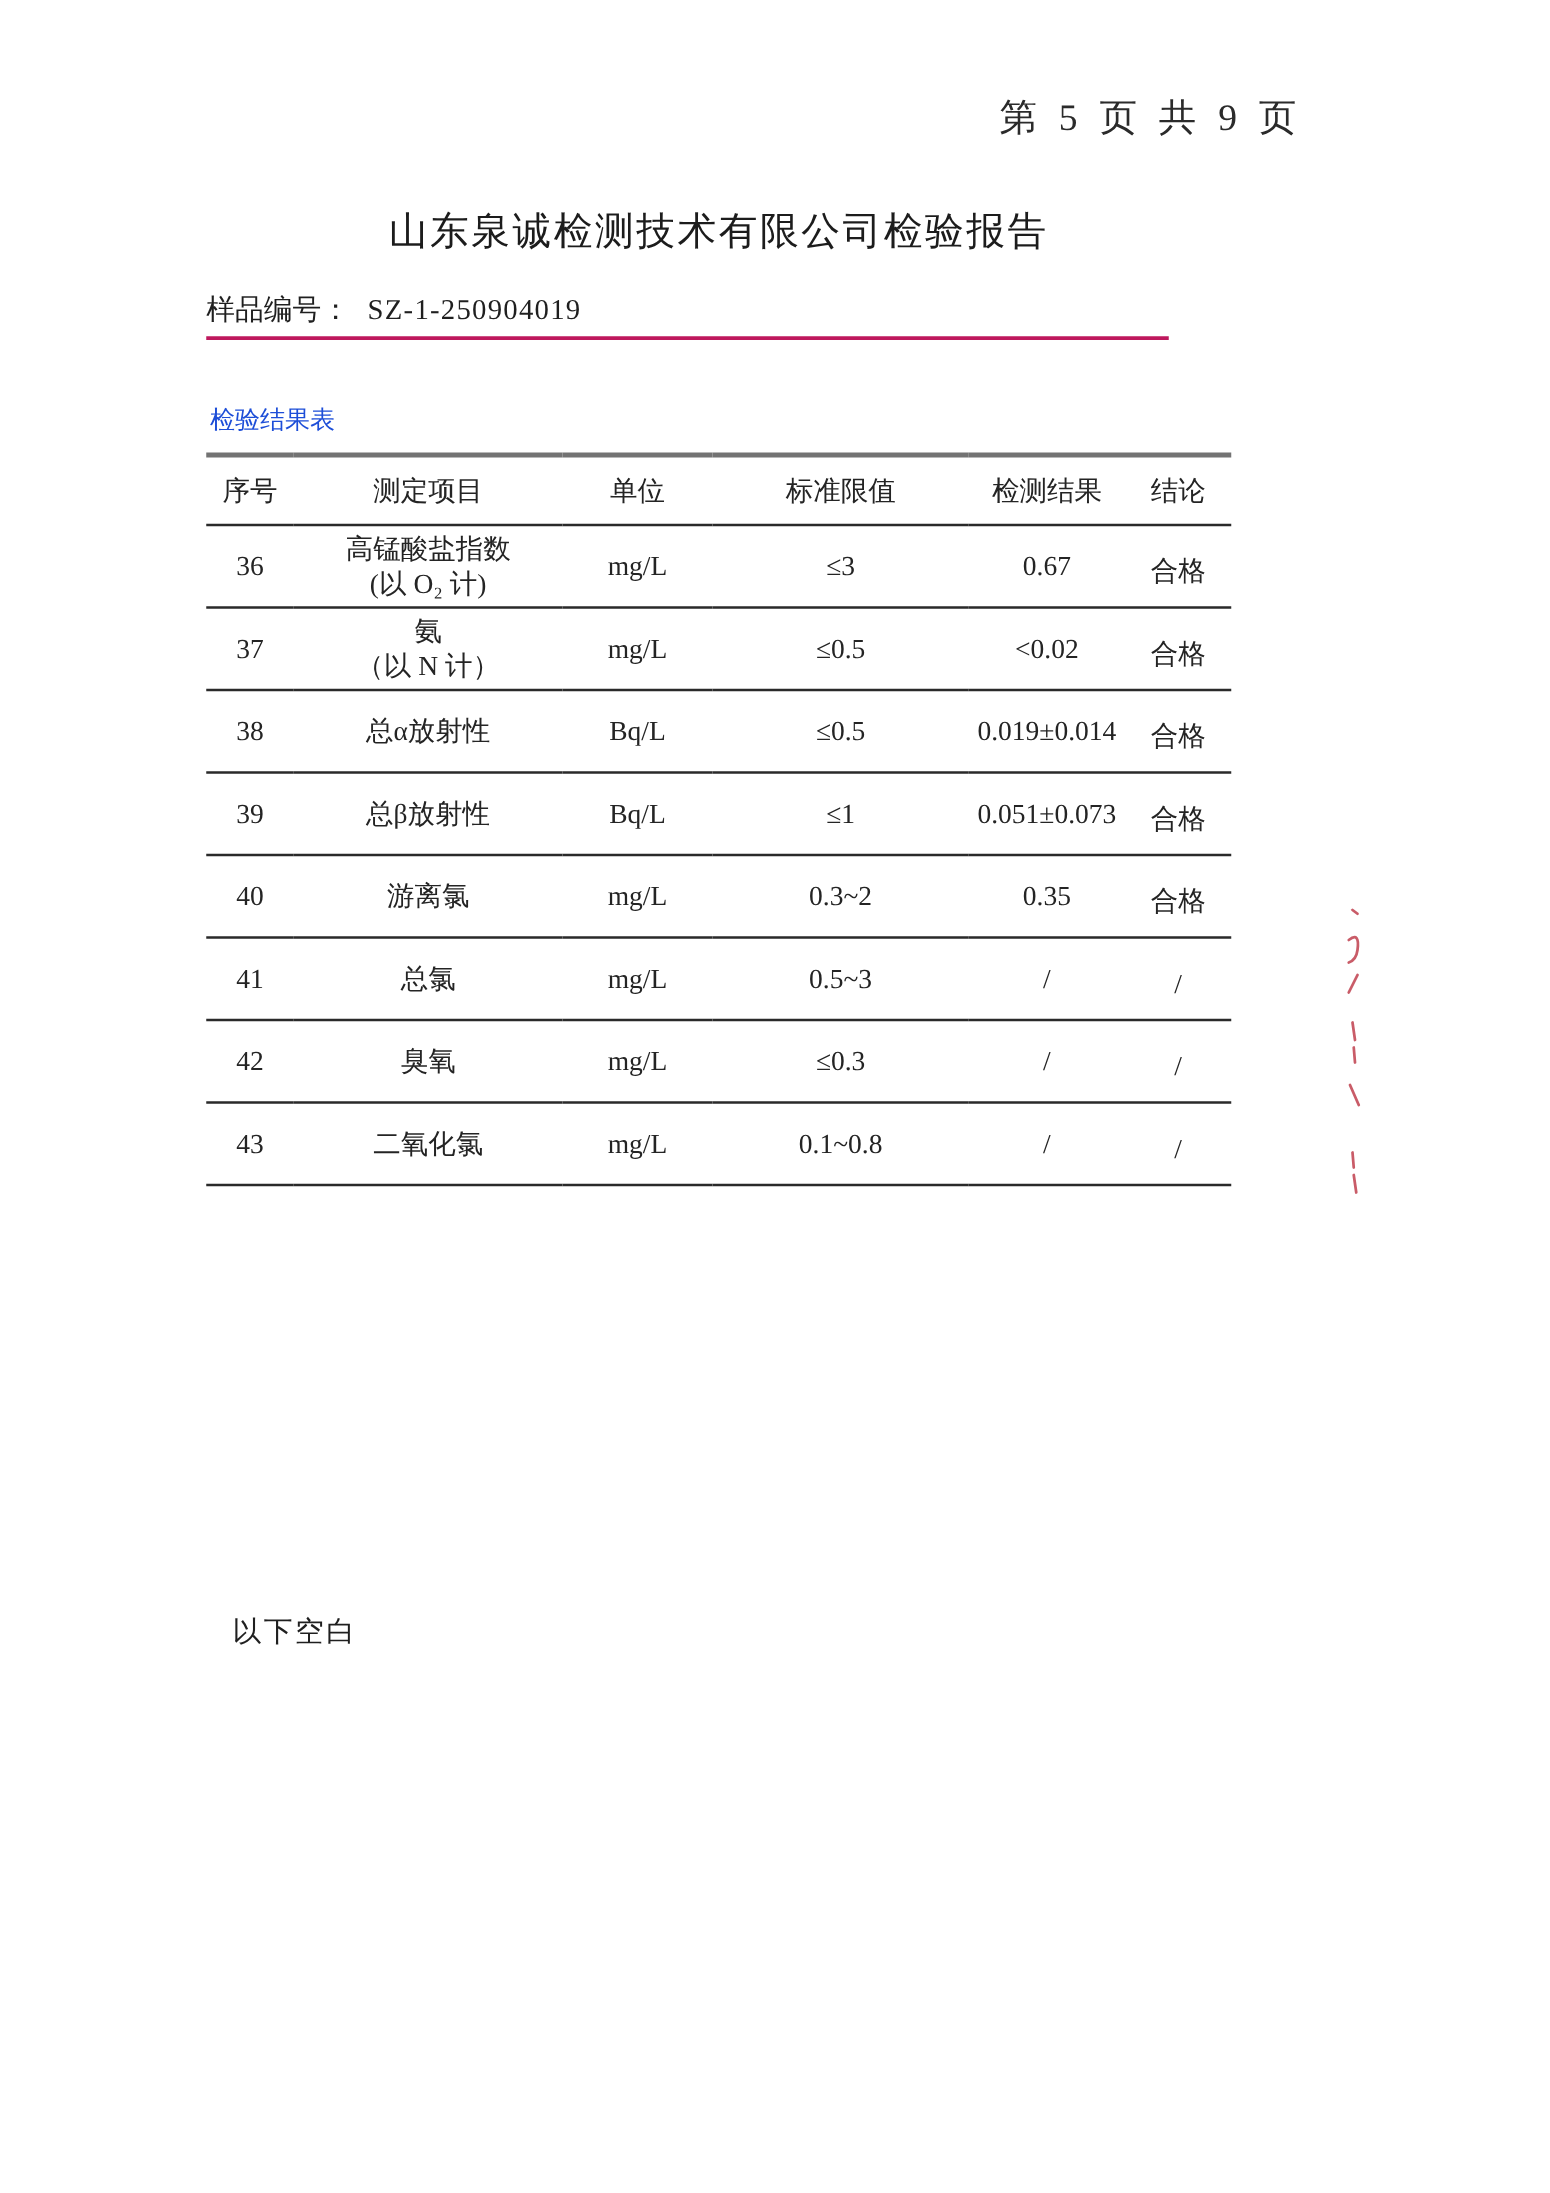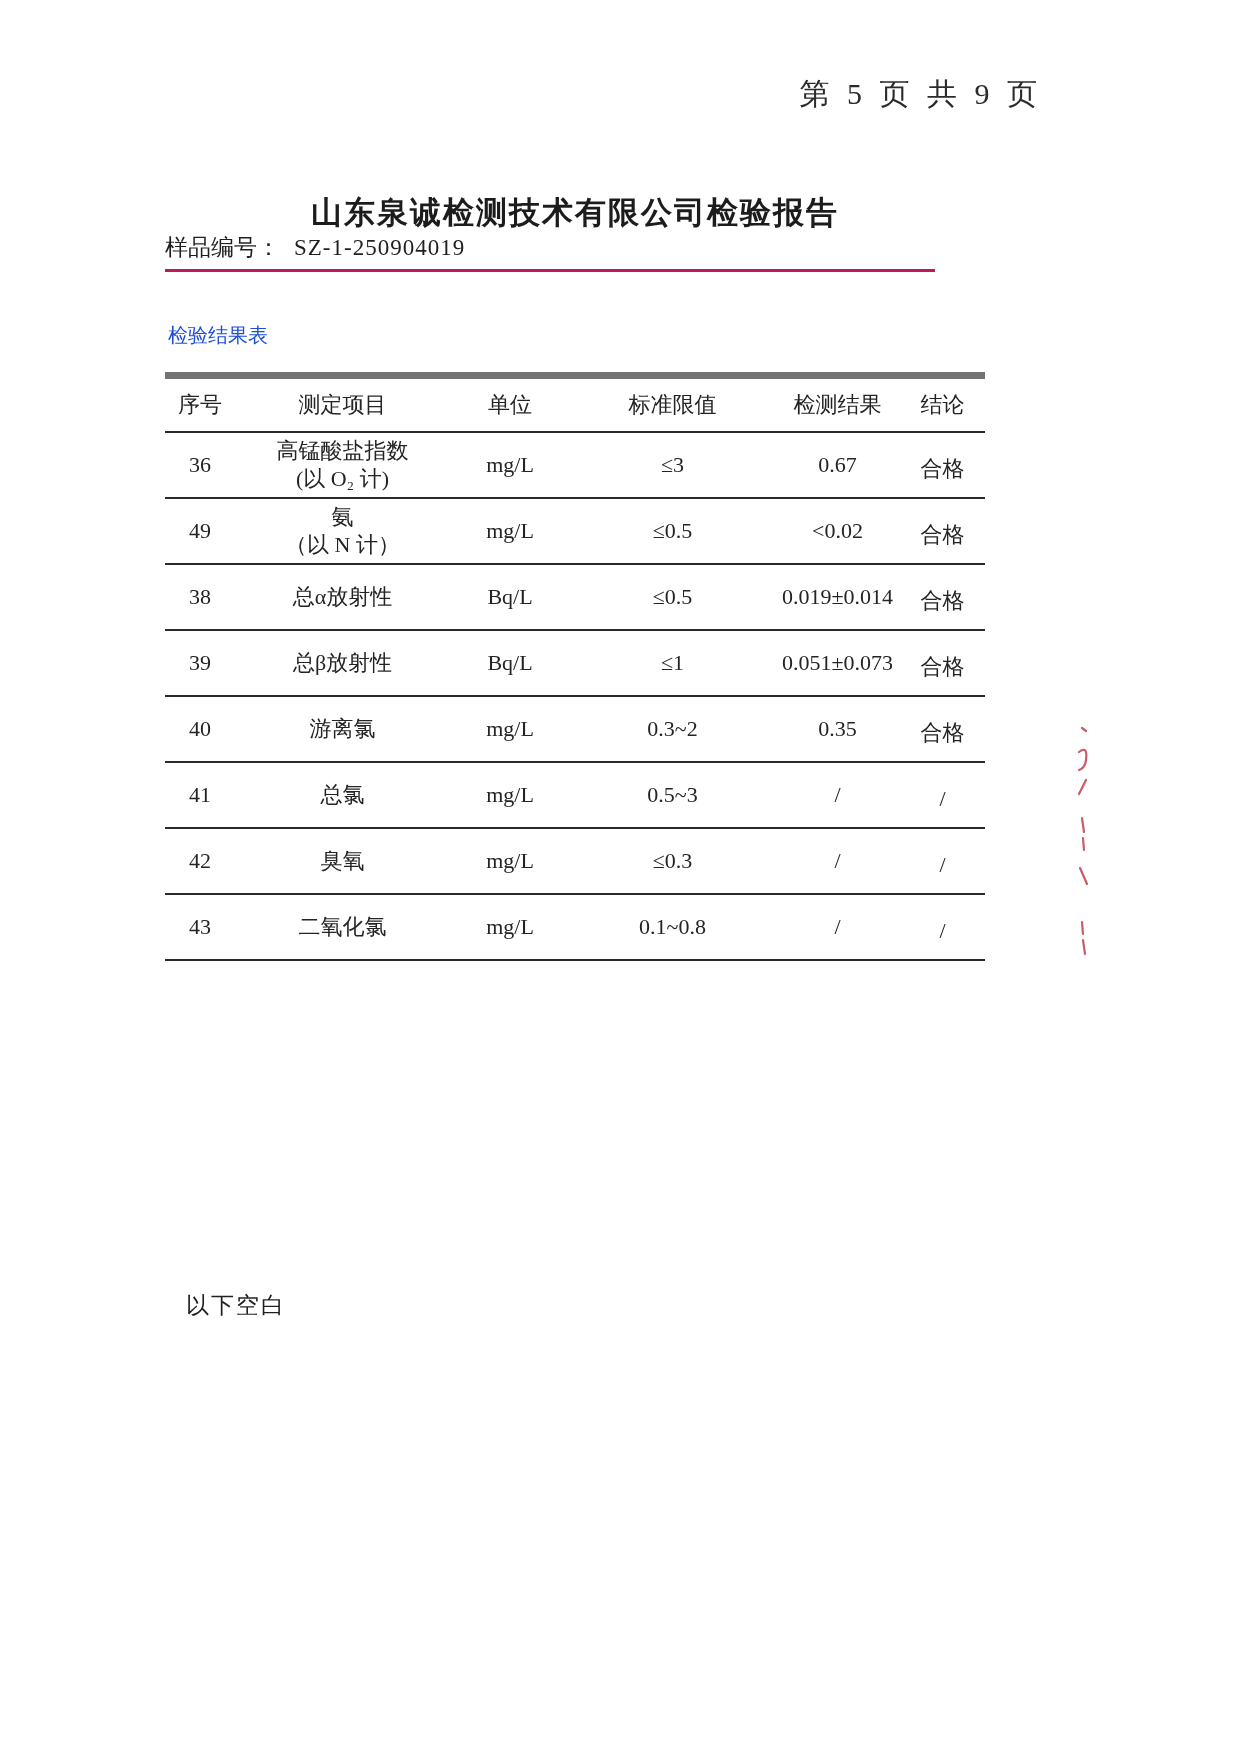--- a/index.html
+++ b/index.html
@@ -11,39 +11,39 @@
     overflow:hidden;
     font-family:"Liberation Serif","DejaVu Serif",serif;
     color:#222222;
   }
   .page-number{
     position:absolute;top:74px;right:198px;
     font-size:30px;letter-spacing:5px;color:#2b2b2b;
   }
   .report-title{
     position:absolute;top:164px;left:165px;width:820px;
-    text-align:center;font-size:31px;font-weight:bold;
-    letter-spacing:2px;color:#1c1c1c;margin-top:28px;
+    text-align:center;font-size:31px;font-weight:normal;
+    letter-spacing:2px;color:#1c1c1c;
   }
   .sample-line{
     position:absolute;top:232px;left:165px;width:770px;
     font-size:23px;color:#1f1f1f;
     border-bottom:3px solid #be185d;
     padding-bottom:6px;
     white-space:nowrap;
   }
   .sample-line .sample-value{margin-left:14px;letter-spacing:1px;}
   .table-caption{
     position:absolute;top:322px;left:168px;
     font-size:20px;color:#1d4ed8;
   }
   table.results{
-    position:absolute;top:372px;left:165px;
+    position:absolute;top:362px;left:165px;
     width:820px;border-collapse:collapse;table-layout:fixed;
-    border-top:7px solid #737373;
+    border-top:4px solid #737373;
   }
   table.results tr{border-bottom:2px solid #2a2a2a;}
   table.results th,table.results td{
     padding:0;text-align:center;vertical-align:middle;
     font-weight:normal;font-size:22px;color:#242424;
     line-height:28px;
   }
   table.results thead tr{height:56px;}
   table.results tbody tr{height:66px;}
   td .line2{display:block;}
@@ -103,21 +103,21 @@
     <tr>
       <td class="c-no">36</td>
       <td class="c-item"><span>高锰酸盐指数</span><span class="line2">(以 O₂ 计)</span></td>
       <td class="c-unit">mg/L</td>
       <td class="c-limit">≤3</td>
       <td class="c-result">0.67</td>
       <td class="c-conclusion"><span>合格</span></td>
     </tr>
 
     <tr>
-      <td class="c-no">49</td>
+      <td class="c-no">37</td>
       <td class="c-item"><span>氨</span><span class="line2">（以 N 计）</span></td>
       <td class="c-unit">mg/L</td>
       <td class="c-limit">≤0.5</td>
       <td class="c-result">&lt;0.02</td>
       <td class="c-conclusion"><span>合格</span></td>
     </tr>
 
     <tr>
       <td class="c-no">38</td>
       <td class="c-item"><span>总α放射性</span></td>

